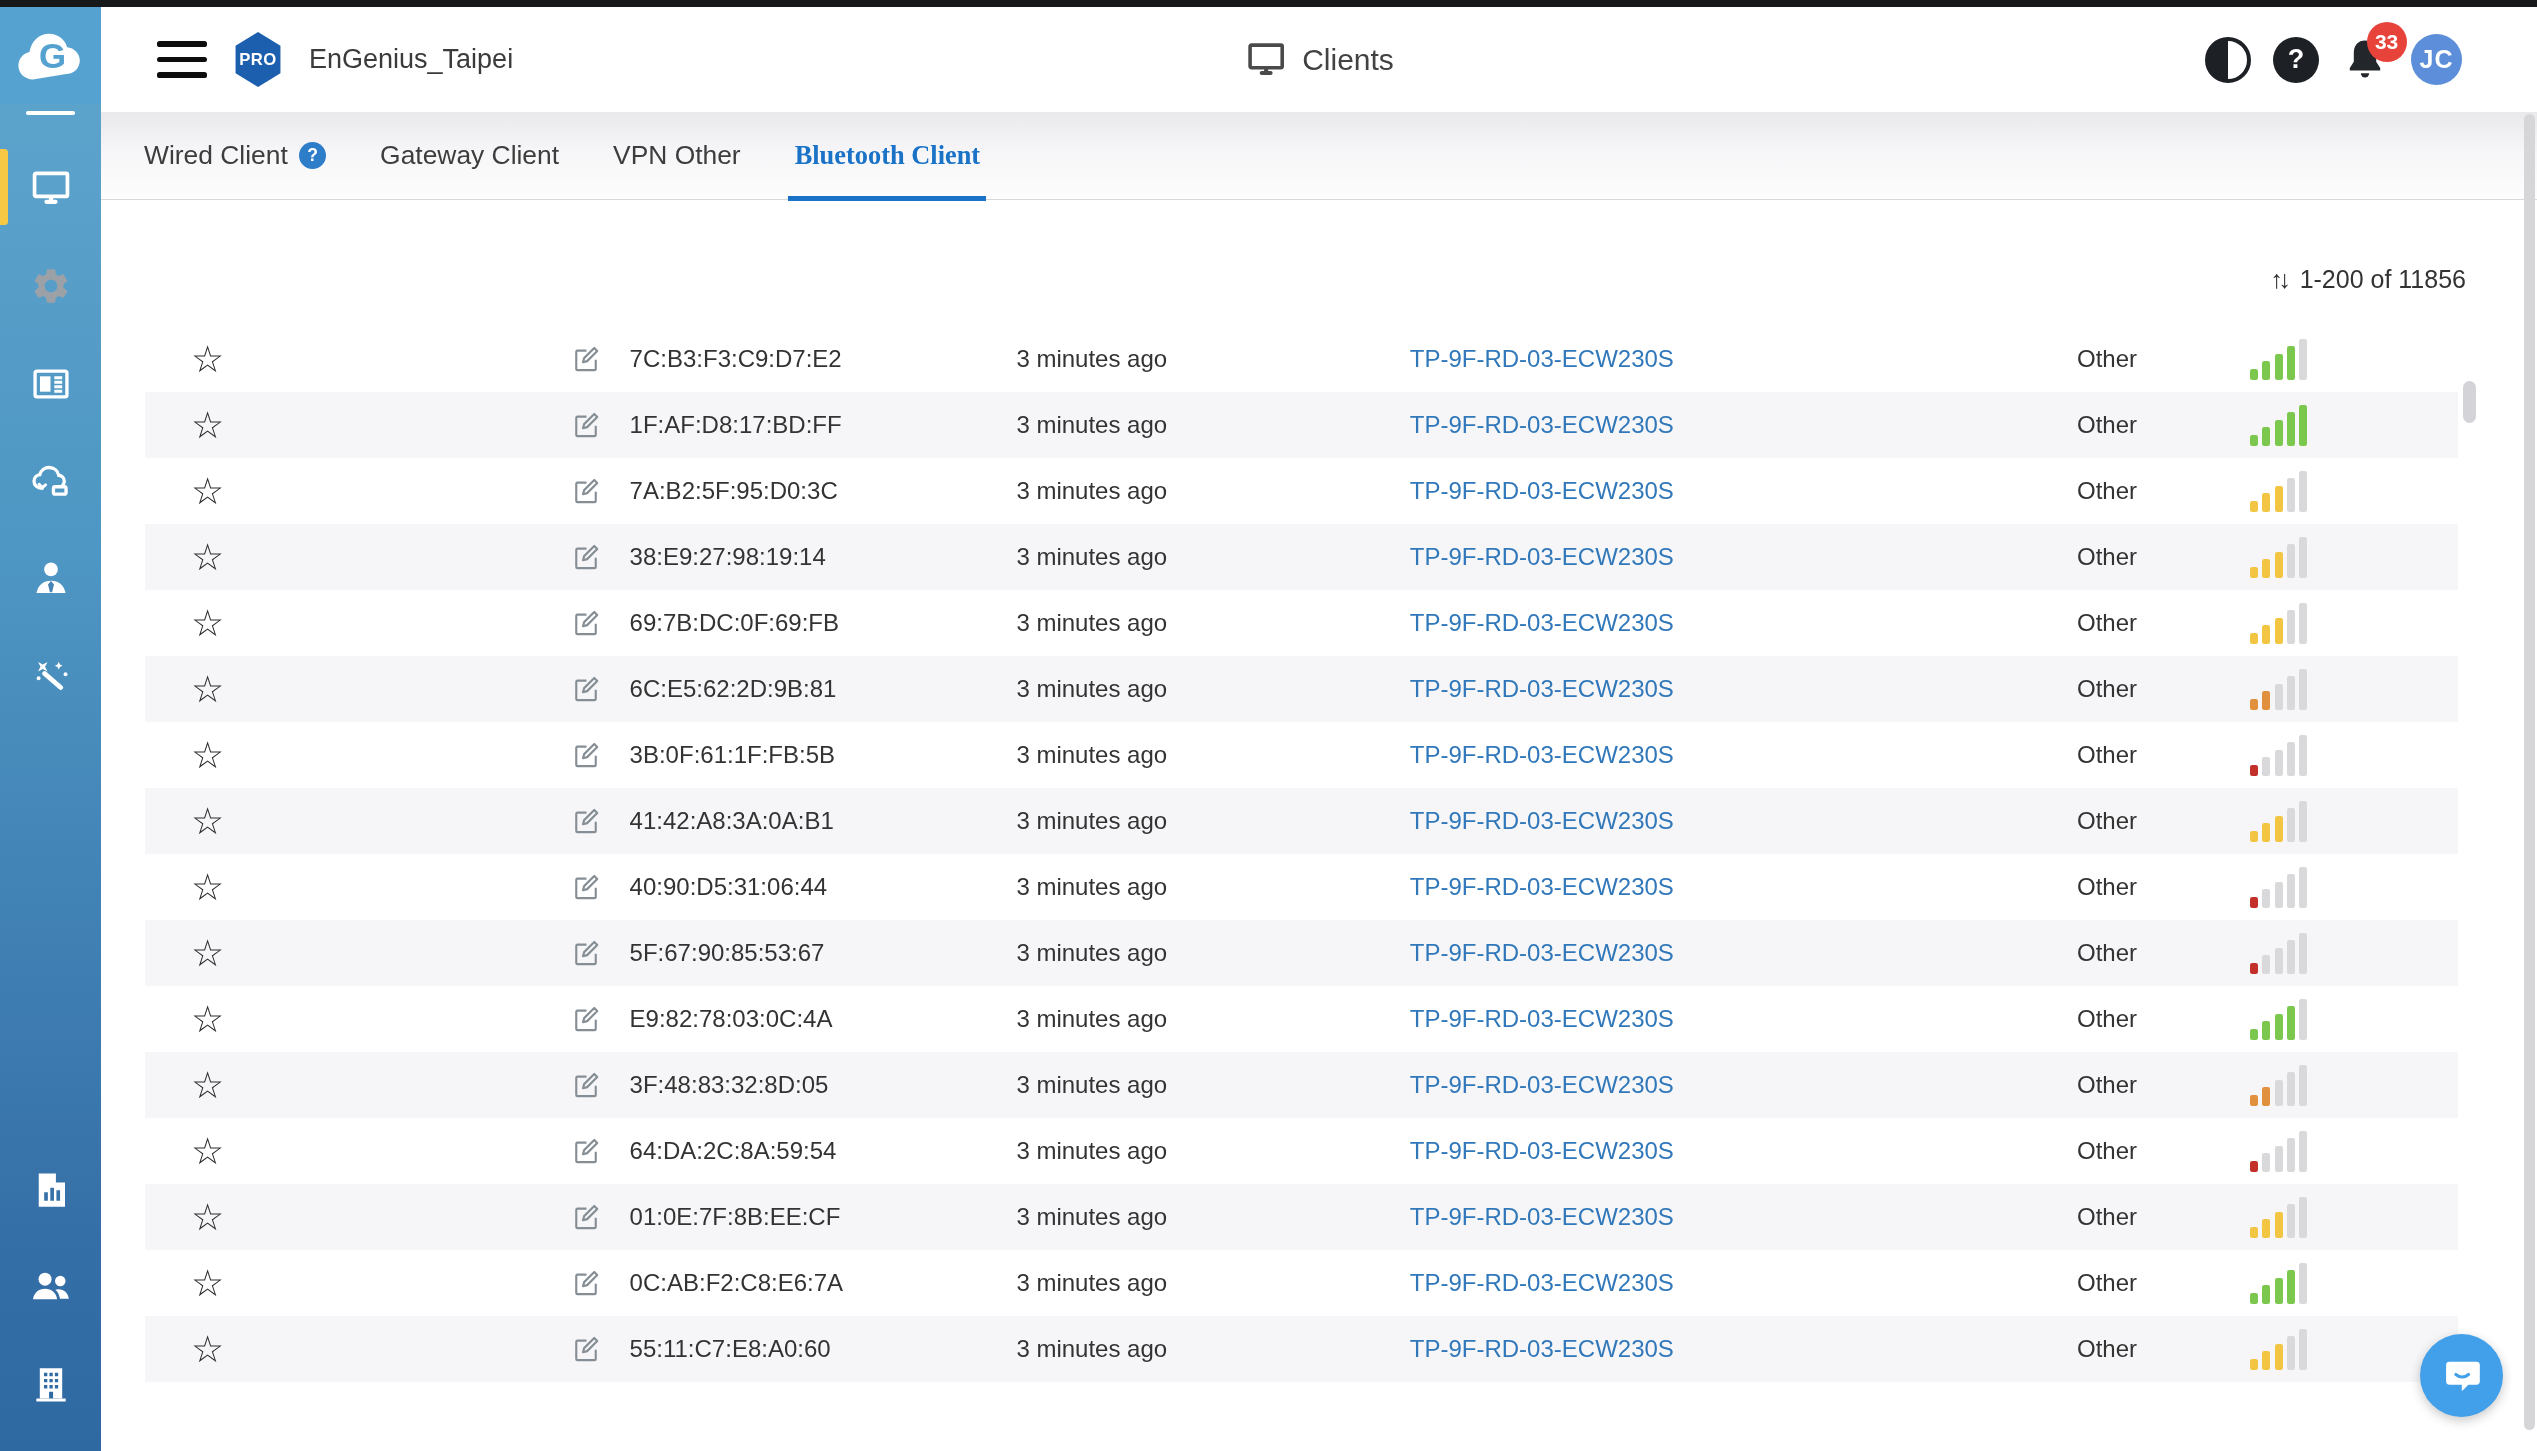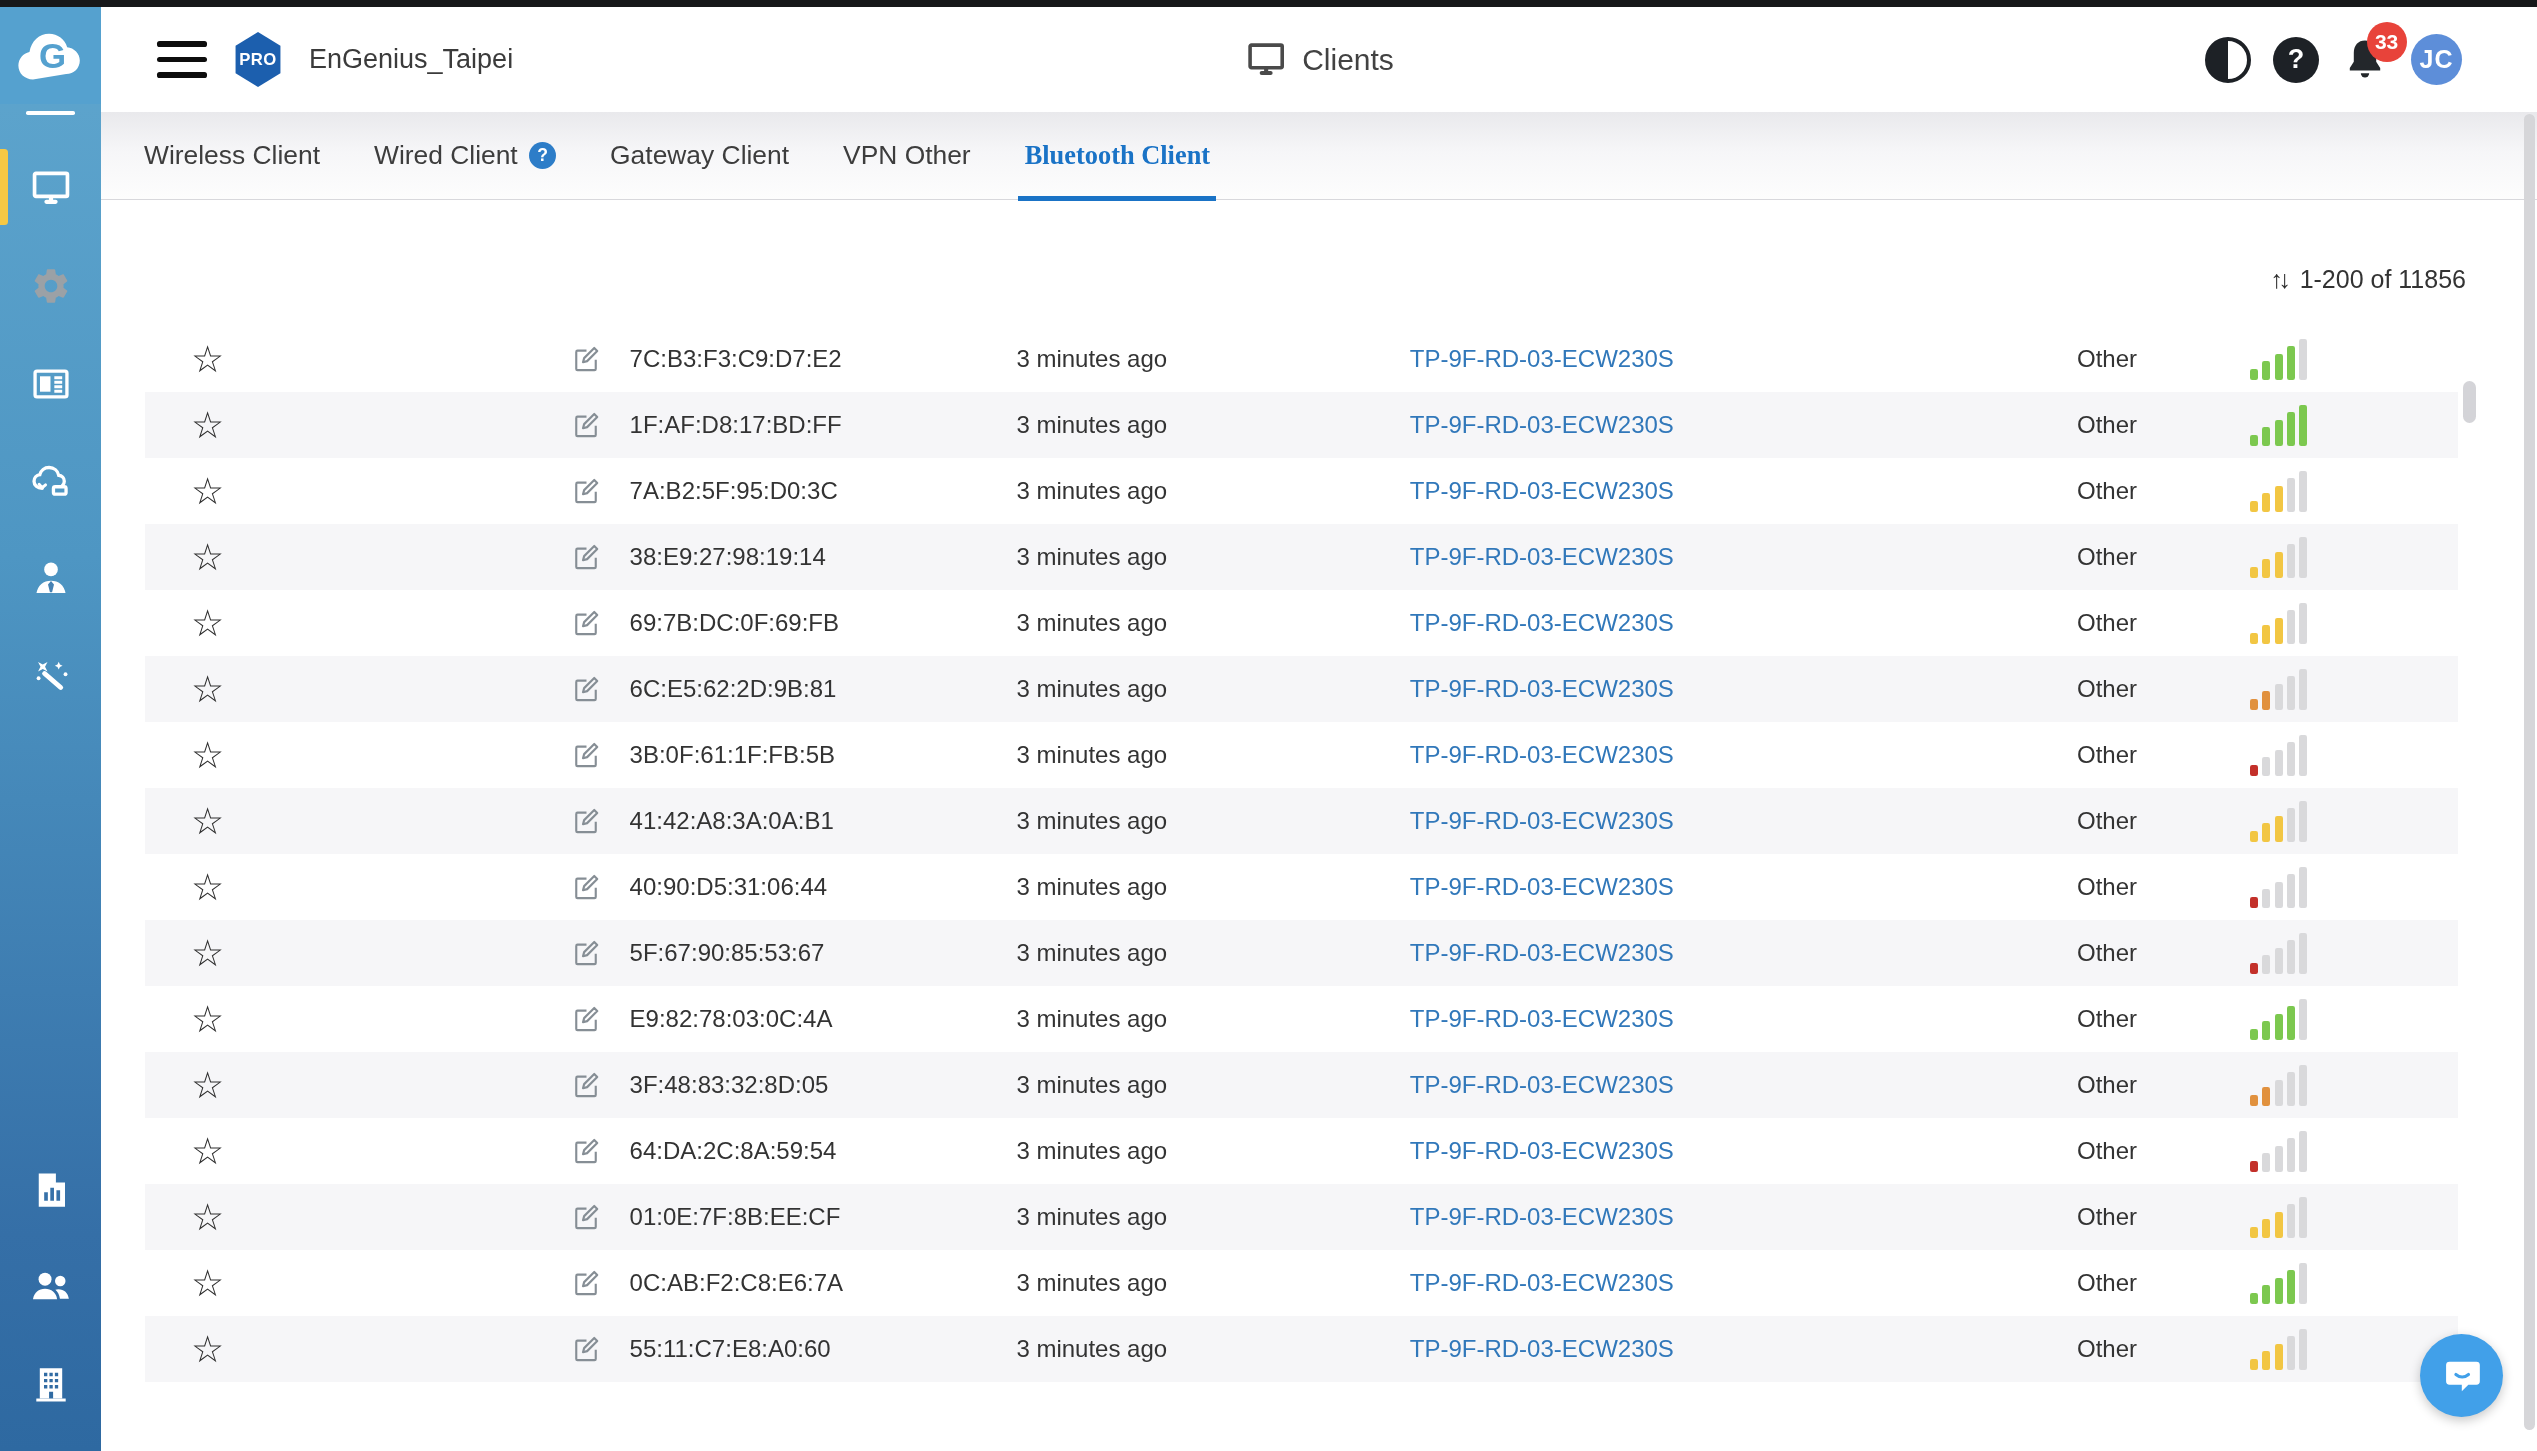--- a/index.html
+++ b/index.html
@@ -197,23 +197,20 @@
           <path d="M9.9 18.6a2.1 2.1 0 004.2 0z"></path>
         </svg>
         <div class="notif-badge">33</div>
       </div>
       <div class="avatar">JC</div>
     </div>
   </header>
 
   <nav class="tabbar">
     <div class="tab">
-        <span>Wireless Client</span>
-      </div>
-    <div class="tab">
       <span>Wired Client</span>
       <span class="tab-help">?</span>
     </div>
     <div class="tab">
         <span>Gateway Client</span>
       </div>
     <div class="tab">
         <span>VPN Other</span>
       </div>
     <div class="tab active">

